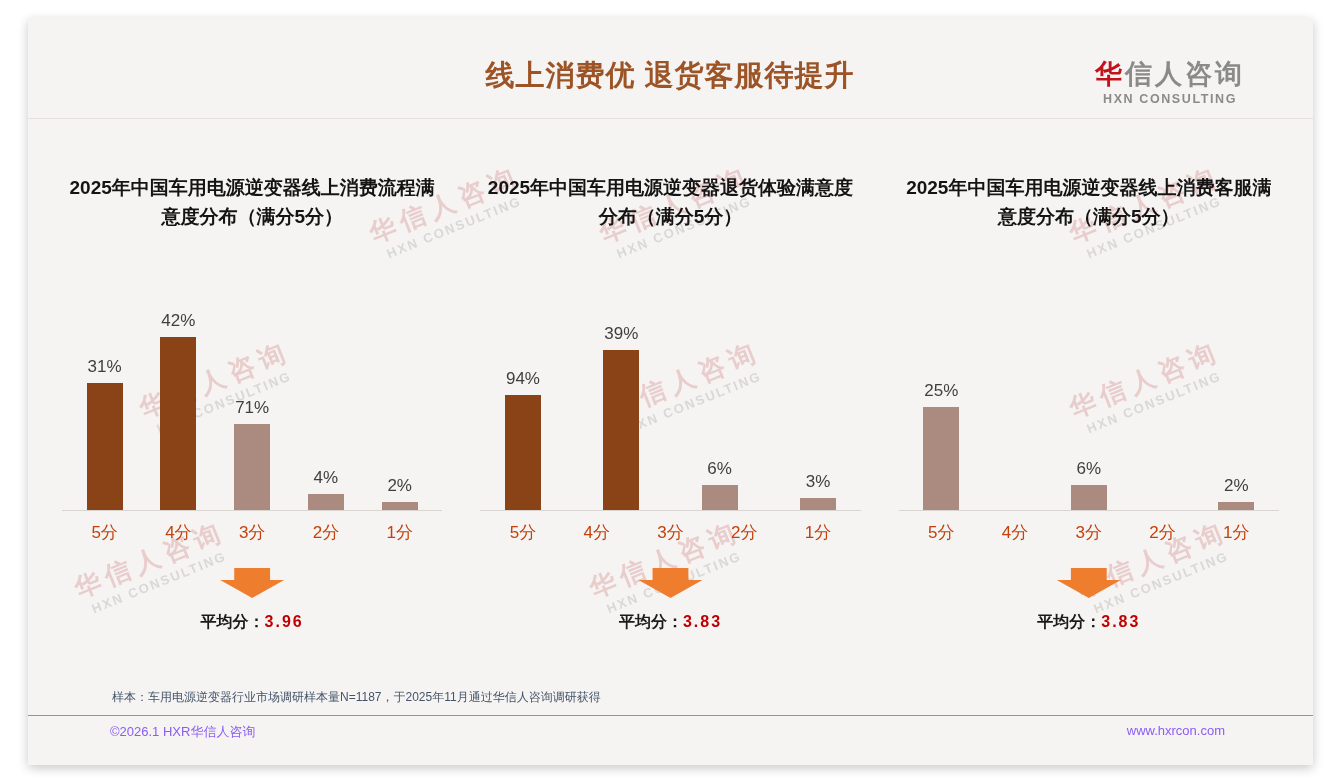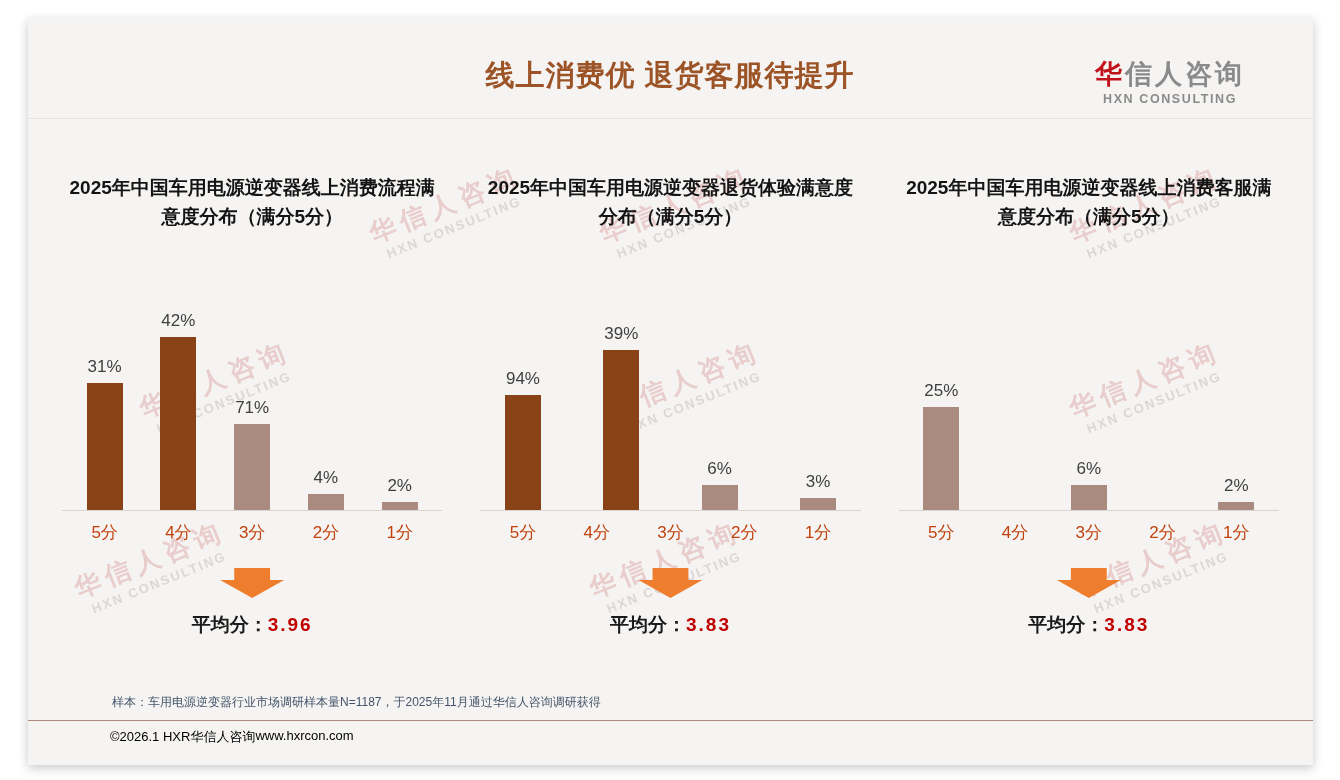--- a/index.html
+++ b/index.html
@@ -35,28 +35,28 @@
   .chart-title { font-size:19px; font-weight:700; color:#141414; text-align:center; line-height:1.55; min-height:62px; margin-bottom:26px; padding:0 2px; }
   .plot { display:flex; align-items:flex-end; justify-content:space-between; height:250px; padding:0 8px; border-bottom:1px solid #d8d4cf; }
   .bar-cell { display:flex; flex-direction:column; align-items:center; width:19%; }
   .bar-label { font-size:17px; color:#3f3f3f; margin-bottom:6px; white-space:nowrap; }
   .bar { width:36px; }
   .xlabels { display:flex; justify-content:space-between; padding:10px 8px 0; }
   .x-label { width:19%; text-align:center; font-size:17px; color:#c2410c; }
 
   .down-arrow { width:64px; height:30px; margin:24px auto 0; background:#ee7d2e;
     clip-path:polygon(22% 0, 78% 0, 78% 40%, 100% 40%, 50% 100%, 0 40%, 22% 40%); }
-  .avg { text-align:center; margin-top:14px; font-size:19px; font-weight:700; }
+  .avg { text-align:center; margin-top:14px; font-size:16px; font-weight:700; }
   .avg-label { color:#1a1a1a; }
   .avg-value { color:#c00000; letter-spacing:2px; }
 
   
   .footnote { position:relative; z-index:1; margin:56px 0 0 84px; font-size:12px; color:#44546a; }
   .footer-divider { position:relative; z-index:1; margin-top:9px; border-top:1px solid #b08a7a; }
-  footer { position:relative; z-index:1; display:flex; padding:7px 88px 0 82px; font-size:13px; color:#000000; }
+  footer { position:relative; z-index:1; display:flex; justify-content:space-between; padding:7px 88px 0 82px; font-size:13px; color:#8b5cf6; }
 </style>
 </head>
 <body>
 
 <div class="slide">
 
   <div class="wm-layer">
     <div class="wm" style="left:330px;top:170px;">
         <span class="wm-cn">华信人咨询</span>
         <span class="wm-en">HXN CONSULTING</span>

